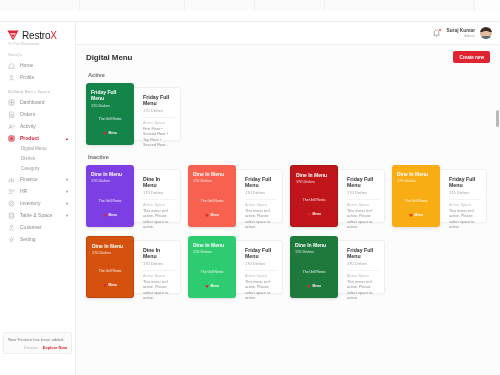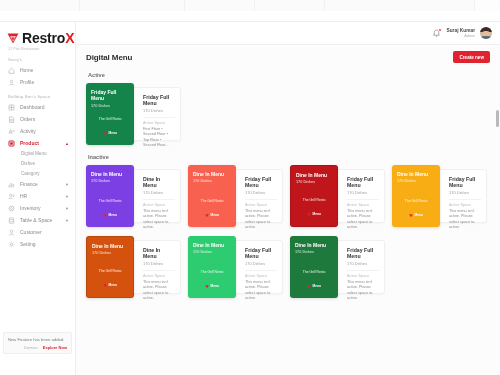--- a/index.html
+++ b/index.html
@@ -19,21 +19,21 @@
 
   
   .app { position:absolute; top:22px; left:0; right:0; bottom:0; display:flex; background:#fff; }
 
   
   .sidebar { width:76px; background:#ffffff; border-right:1px solid #ededed;
              padding:5px 0 0 0; position:relative; flex:none; }
   .brand { display:flex; align-items:center; gap:3px; padding:3px 0 0 7px; }
   .brand-logo { width:12px; height:11px; position:relative; flex:none; }
   .brand-logo svg { display:block; }
-  .brand-name { font-size:14px; font-weight:bold; color:#1a1a1a; letter-spacing:-0.2px; }
+  .brand-name { font-size:10px; font-weight:normal; color:#1a1a1a; letter-spacing:-0.2px; }
   .brand-name .x { color:#e01b24; }
   .brand-sub { font-size:3.6px; color:#b9b9b9; padding-left:8px; margin-top:1px; letter-spacing:0.1px; }
 
   .side-section { font-size:4.4px; color:#b5b5b5; padding:6px 0 2px 8px; letter-spacing:0.1px; }
   .nav-item { display:flex; align-items:center; gap:5px; padding:2.5px 6px 2.5px 8px;
               font-size:5px; color:#8b8b8b; position:relative; cursor:default; }
   .nav-item .ic { width:7px; height:7px; flex:none; display:block; opacity:.55; }
   .nav-item.active { color:#d32030; font-weight:bold; }
   .nav-item.active .ic { opacity:1; }
   .nav-item .chev { margin-left:auto; font-size:4px; color:#9a9a9a; }

